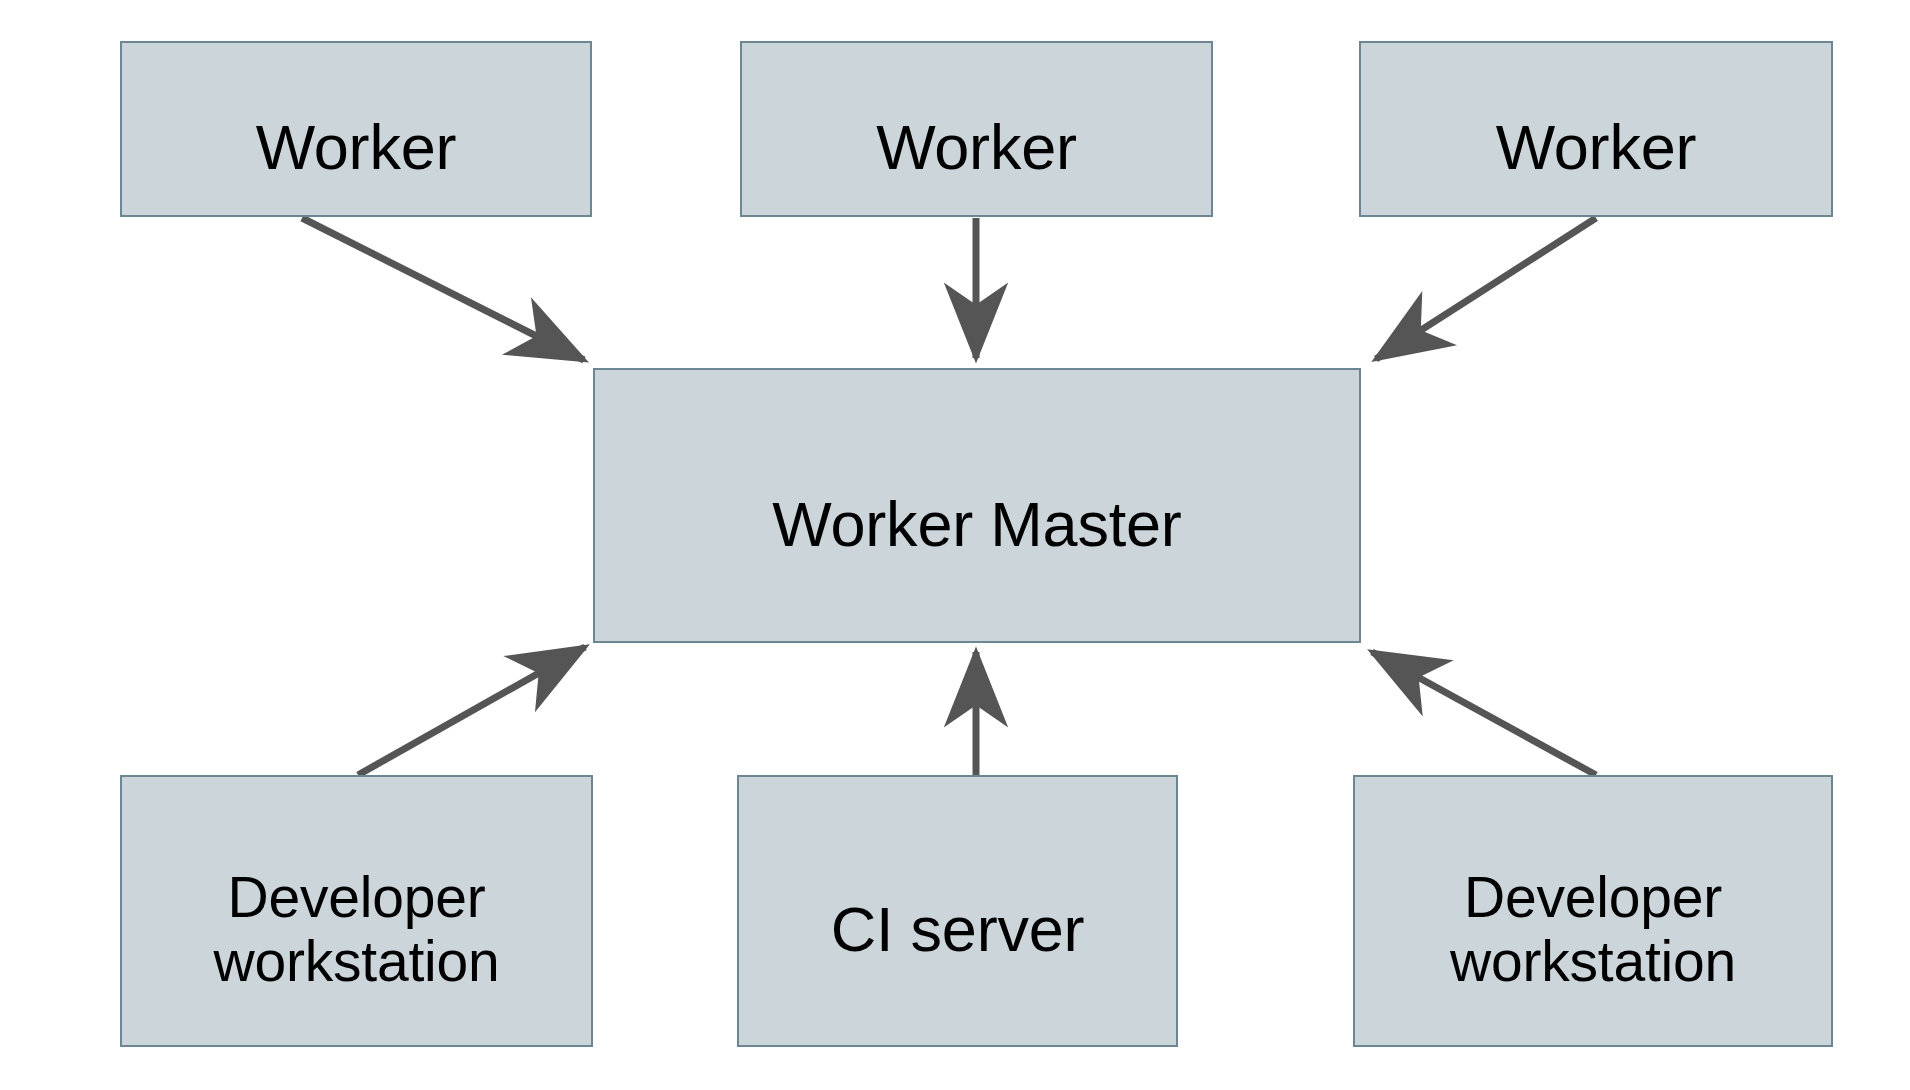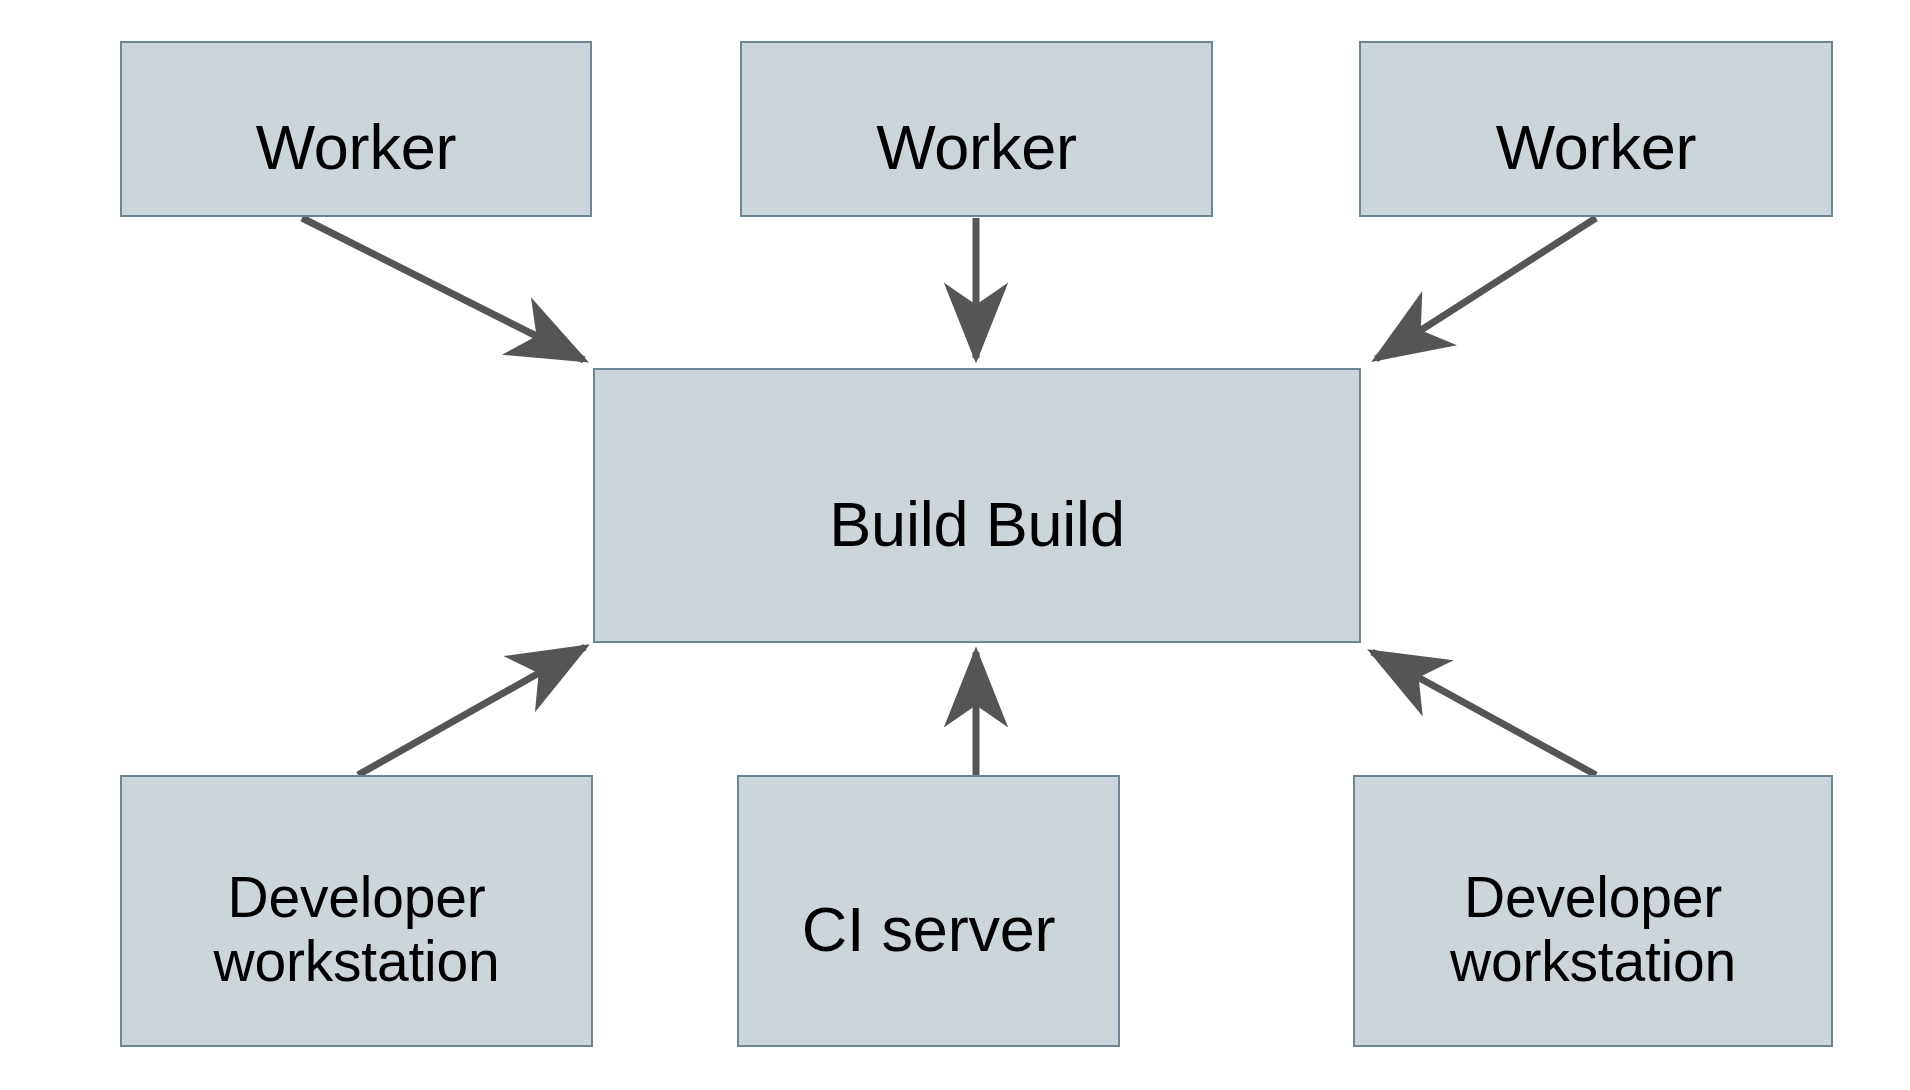--- a/index.html
+++ b/index.html
@@ -49,21 +49,21 @@
   .node-master .node-label { font-size: 63px; }
   .node-ci .node-label { font-size: 63px; }
   .node-dev .node-label { font-size: 57px; }
 
   
   #node-worker-1 { left: 120px; top: 41px;  width: 472px; height: 176px; }
   #node-worker-2 { left: 740px; top: 41px;  width: 473px; height: 176px; }
   #node-worker-3 { left: 1359px; top: 41px; width: 474px; height: 176px; }
   #node-build-master { left: 593px; top: 368px; width: 768px; height: 275px; }
   #node-dev-workstation-left  { left: 120px;  top: 775px; width: 473px; height: 272px; }
-  #node-ci-server             { left: 737px;  top: 775px; width: 383px; height: 272px; }
+  #node-ci-server             { left: 737px;  top: 775px; width: 441px; height: 272px; }
   #node-dev-workstation-right { left: 1353px; top: 775px; width: 480px; height: 272px; }
 </style>
 </head>
 <body>
 
 <div id="diagram-canvas">
 
   <svg id="edge-layer" viewBox="0 0 1910 1090" width="1910" height="1090" xmlns="http://www.w3.org/2000/svg">
     <defs>
       <marker id="barb-arrow" markerWidth="14" markerHeight="14" refX="11.2" refY="5" orient="auto" markerUnits="strokeWidth">
@@ -102,21 +102,21 @@
 
   <div class="node node-worker" id="node-worker-2">
     <span class="node-label">Worker</span>
   </div>
 
   <div class="node node-worker" id="node-worker-3">
     <span class="node-label">Worker</span>
   </div>
 
   <div class="node node-master" id="node-build-master">
-    <span class="node-label">Build Build</span>
+    <span class="node-label">Worker Master</span>
   </div>
 
   <div class="node node-dev" id="node-dev-workstation-left">
     <span class="node-label">Developer
 workstation</span>
   </div>
 
   <div class="node node-ci" id="node-ci-server">
     <span class="node-label">CI server</span>
   </div>

